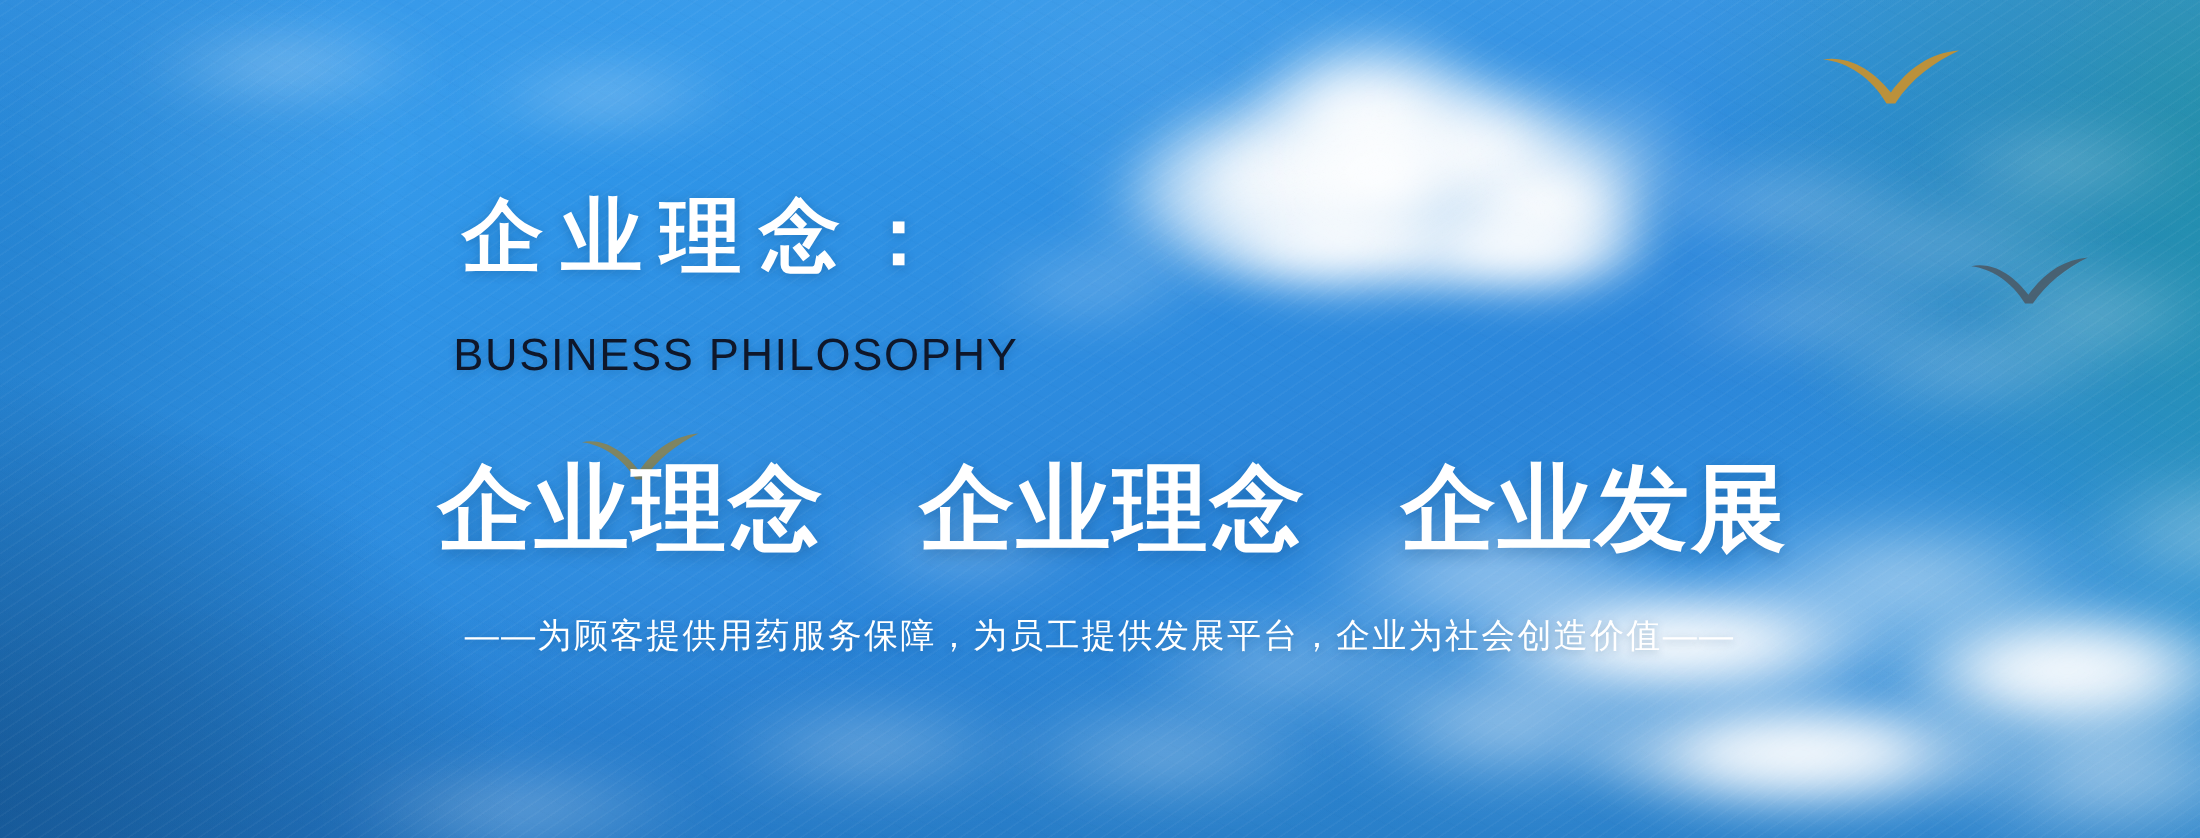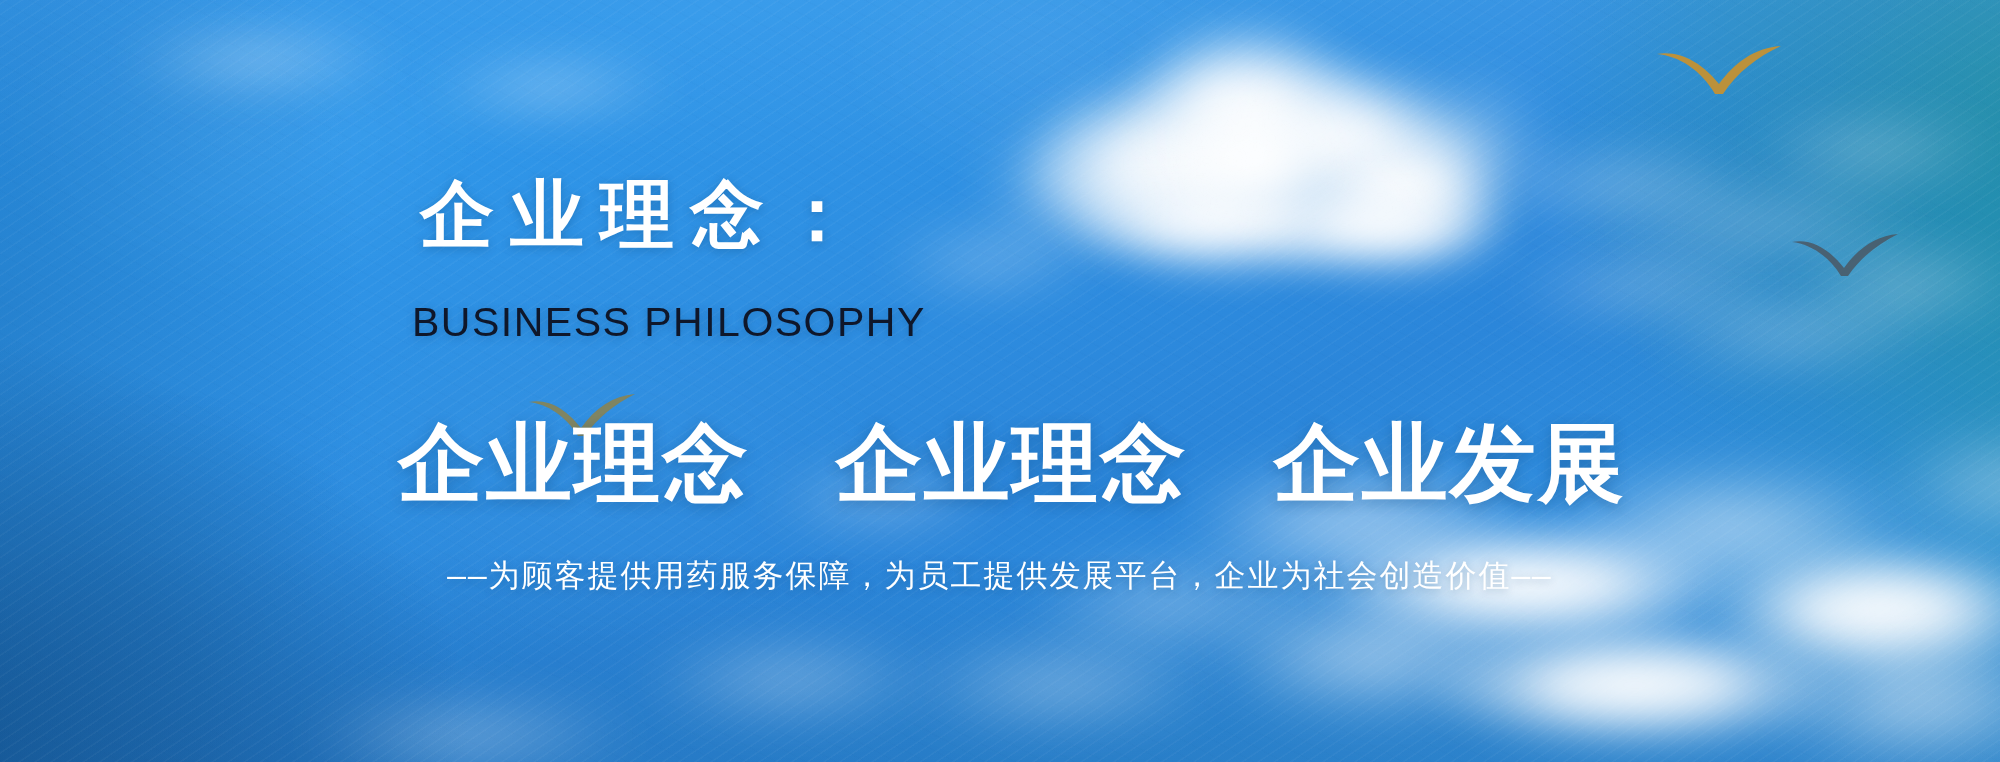--- a/index.html
+++ b/index.html
@@ -233,21 +233,21 @@
 
   .tagline {
     position: absolute;
     left: 50%;
     transform: translateX(-50%);
     top: 562px;
     font-size: 31px;
     line-height: 1;
     font-weight: 400;
     color: #ffffff;
-    font-family: Liberation Mono, monospace;
+    font-family: Liberation Sans, sans-serif;
     letter-spacing: 2px;
     white-space: nowrap;
     text-shadow: 0 2px 8px rgba(8,60,110,0.30);
   }
 </style>
 </head>
 <body>
 
 <div class="banner">
 

